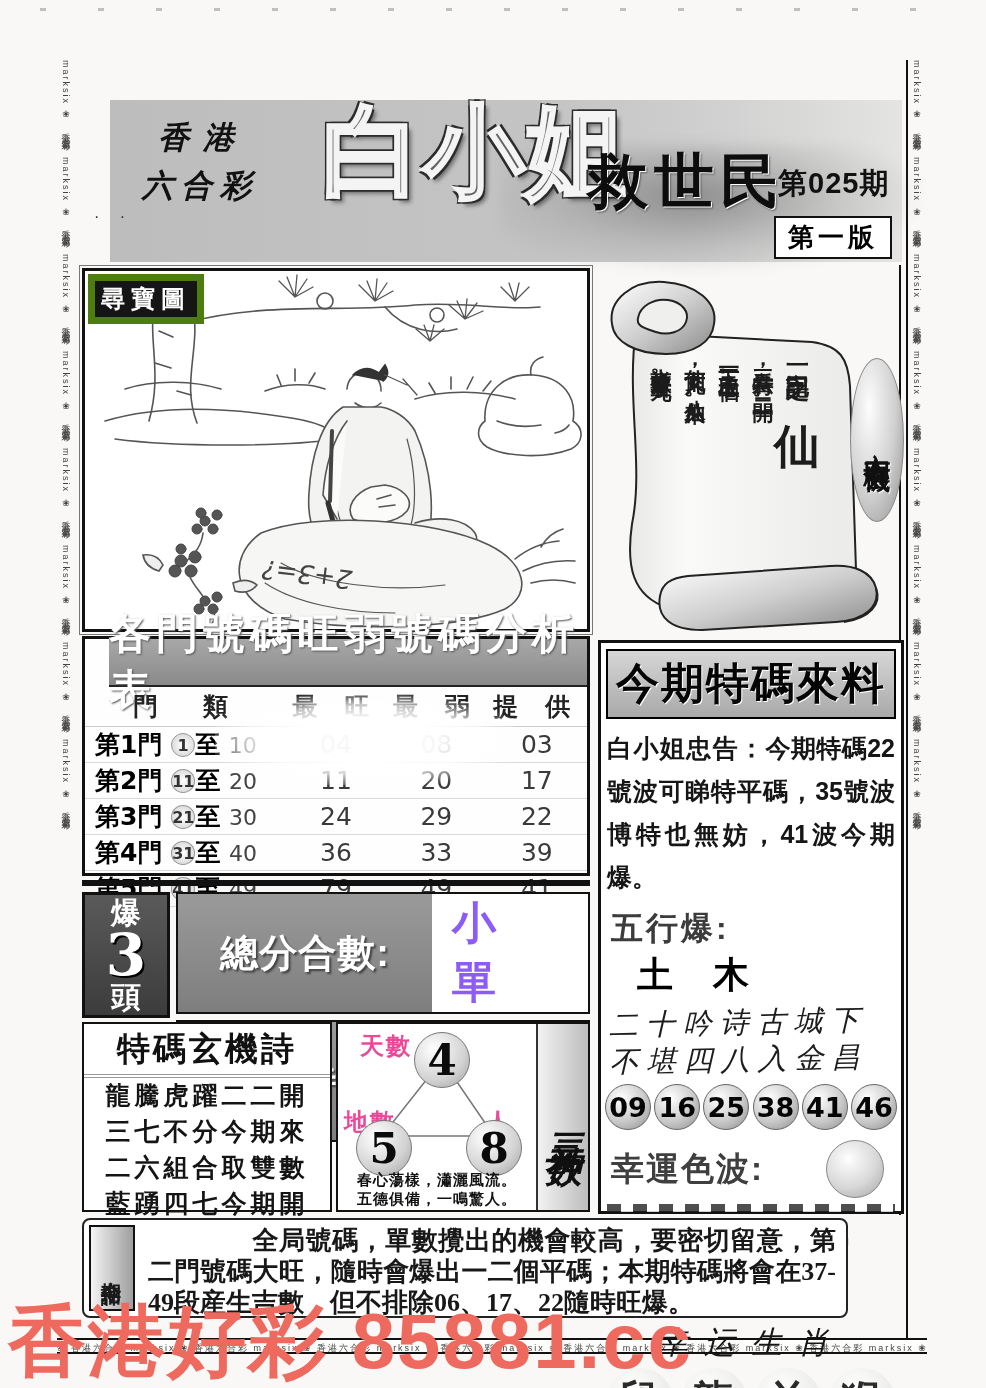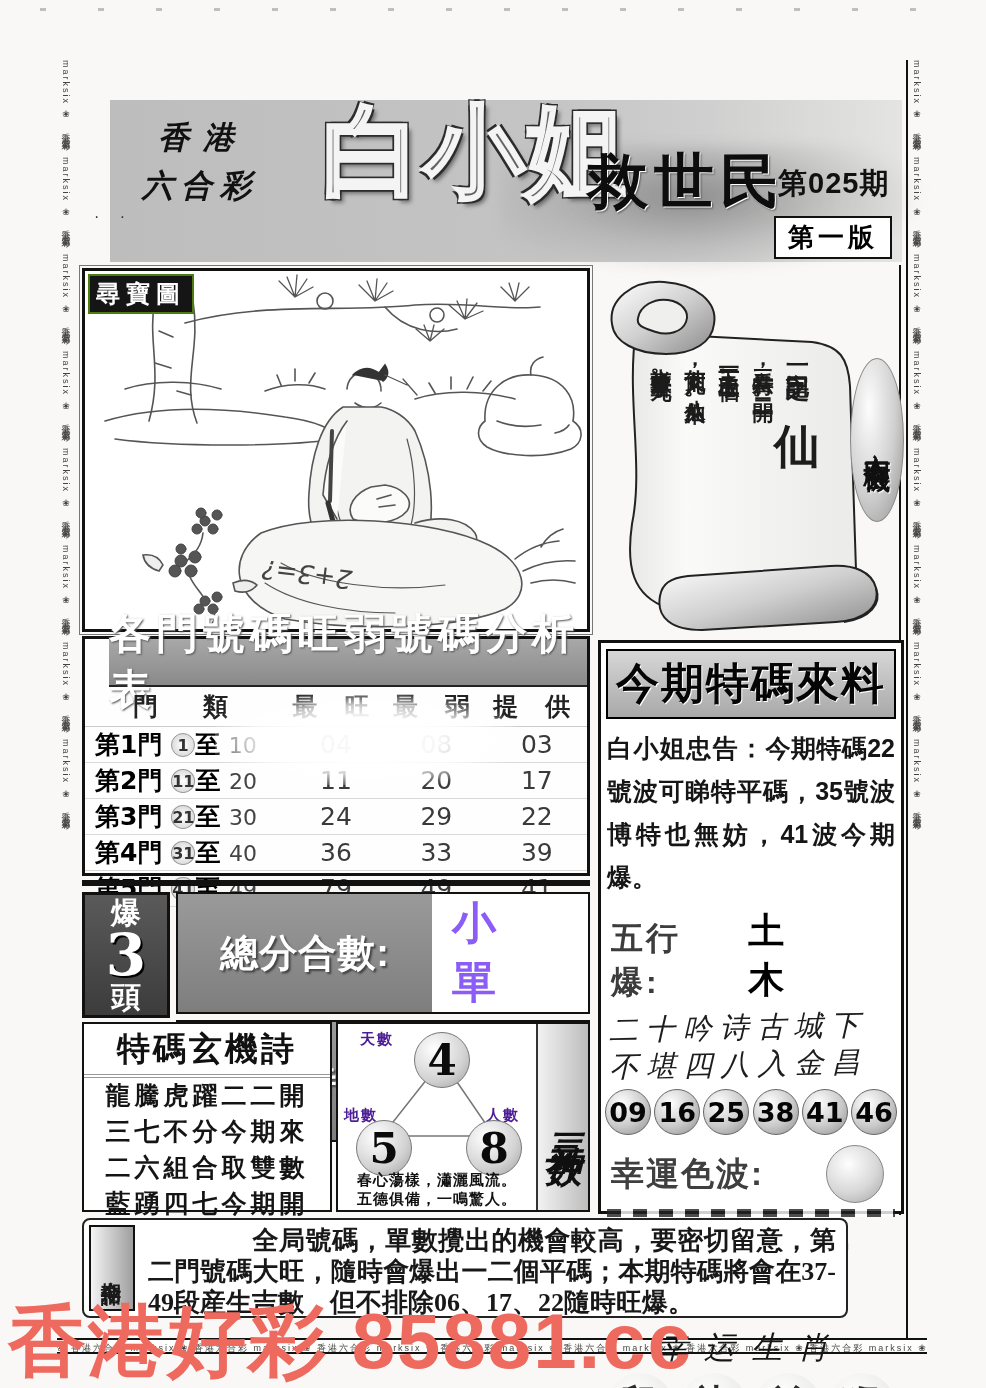--- a/index.html
+++ b/index.html
@@ -39,21 +39,21 @@
                text-shadow:1px 1px 0 #fff, 2px 2px 2px rgba(0,0,0,.4); }
   .issue { position:absolute; left:668px; top:64px; font-size:29px; font-weight:bold; color:#111; letter-spacing:1px; }
   .edition { position:absolute; left:664px; top:116px; background:#fff; border:2px solid #111;
              font-size:26px; font-weight:bold; padding:2px 12px; letter-spacing:4px; }
 
   
   .treasure { position:absolute; left:82px; top:268px; width:508px; height:364px;
               border:3px solid #111; outline:1px solid #777; outline-offset:2px; background:#fff; }
   .treasure-label { position:absolute; left:3px; top:3px; z-index:2; background:#151515; color:#fff;
                     font-family:"Liberation Serif","DejaVu Serif",serif; font-weight:bold; font-size:24px;
-                    padding:2px 6px; letter-spacing:6px; border:2px solid #4d7c0f;text-align:right; }
+                    padding:2px 6px; letter-spacing:6px; border:7px solid #4d7c0f;text-align:right; }
   .treasure svg { position:absolute; left:0; top:0; }
 
   
   .scrollbox { position:absolute; left:598px; top:266px; width:306px; height:368px; }
   .scroll-text { position:absolute; left:46px; top:86px; height:236px; writing-mode:vertical-rl;
                  font-family:"Liberation Serif","DejaVu Serif",serif; color:#1c1c1c; font-weight:bold; }
   .scroll-text .col { font-size:21px; line-height:34px; letter-spacing:2px; }
   .scroll-text .col.first { font-size:23px; }
   .scroll-text .bigchar { font-size:46px; letter-spacing:0; display:inline-block; margin-top:26px; }
   .badge { position:absolute; left:252px; top:92px; width:54px; height:164px; border-radius:50%/50%;
@@ -104,37 +104,37 @@
   .poem .pline { font-size:25px; font-weight:bold; color:#141414; text-align:center; letter-spacing:4px; line-height:36px;
                  font-family:"Liberation Serif","DejaVu Serif",serif; }
 
   
   .sanyuan { position:absolute; left:336px; top:1022px; width:254px; height:190px; border:2px solid #111; background:#fff; display:flex; }
   .sy-main { position:relative; flex:1; }
   .sy-node { position:absolute; width:56px; height:56px; border-radius:50%;
              background:radial-gradient(circle at 35% 30%, #fff, #d2d2d2 60%, #9f9f9f); border:1px solid #777;
              display:flex; align-items:center; justify-content:center; font-size:42px; font-weight:bold;
              font-family:"DejaVu Serif",serif; color:#0b0b0b; }
-  .sy-label { position:absolute; font-size:15px; font-weight:bold; color:#4c1d95;
+  .sy-label { position:absolute; font-size:24px; font-weight:bold; color:#ec4899;
               font-family:Liberation Serif, serif; letter-spacing:2px; }
   .sy-cap { position:absolute; left:0; bottom:2px; width:100%; text-align:center; font-size:15px; font-weight:bold;
             color:#111; line-height:19px; letter-spacing:1px; }
   .sy-side { width:52px; border-left:2px solid #333; background:linear-gradient(90deg,#f2f2f2,#bdbdbd);
              display:flex; align-items:center; justify-content:center; writing-mode:vertical-rl; text-orientation:upright;
              font-family:"Liberation Serif","DejaVu Serif",serif; font-style:italic; font-weight:bold;
              font-size:36px; color:#101010; letter-spacing:6px; }
 
   
   .special { position:absolute; left:598px; top:640px; width:306px; height:574px; border:3px solid #111; background:#fff; }
   .sp-title { margin:6px 5px 4px; border:2px solid #000; background:linear-gradient(#d6d6d6,#a9a9a9);
               font-size:43px; font-weight:bold; color:#050505; text-align:center; letter-spacing:2px; padding:4px 0;
               text-shadow:1px 1px 0 #fff; }
   .sp-advice { padding:4px 6px 2px; font-size:25px; font-weight:bold; color:#161616; line-height:43px; text-align:justify; }
   .sp-advice .who { letter-spacing:1px; }
-  .sp-wuxing { display:flex; align-items:flex-end; padding:6px 10px 0; }
+  .sp-wuxing { display:flex; align-items:flex-start; padding:6px 10px 0;flex-direction:column; }
   .sp-wuxing .wl { font-size:32px; font-weight:bold; color:#3c3c3c; letter-spacing:3px; }
   .sp-wuxing .wv { font-size:36px; font-weight:bold; color:#000; letter-spacing:40px; margin-left:26px;
                    font-family:"Liberation Serif","DejaVu Serif",serif; }
   .sp-hand { padding:4px 4px 0 8px; font-family:"Liberation Serif","DejaVu Serif",serif; font-style:italic;
              font-size:29px; color:#1d1d1d; letter-spacing:8px; line-height:37px; transform:rotate(-1.2deg); white-space:nowrap; }
   .balls { display:flex; justify-content:space-between; padding:6px 4px 2px; }
   .ball { width:46px; height:46px; border-radius:50%; background:radial-gradient(circle at 35% 30%, #fff, #cacaca 55%, #8d8d8d);
           border:1px solid #666; display:flex; align-items:center; justify-content:center;
           font-size:27px; font-weight:bold; color:#050505; font-family:"DejaVu Sans",sans-serif; }
   .sp-color { display:flex; align-items:center; padding:8px 10px 0; }

